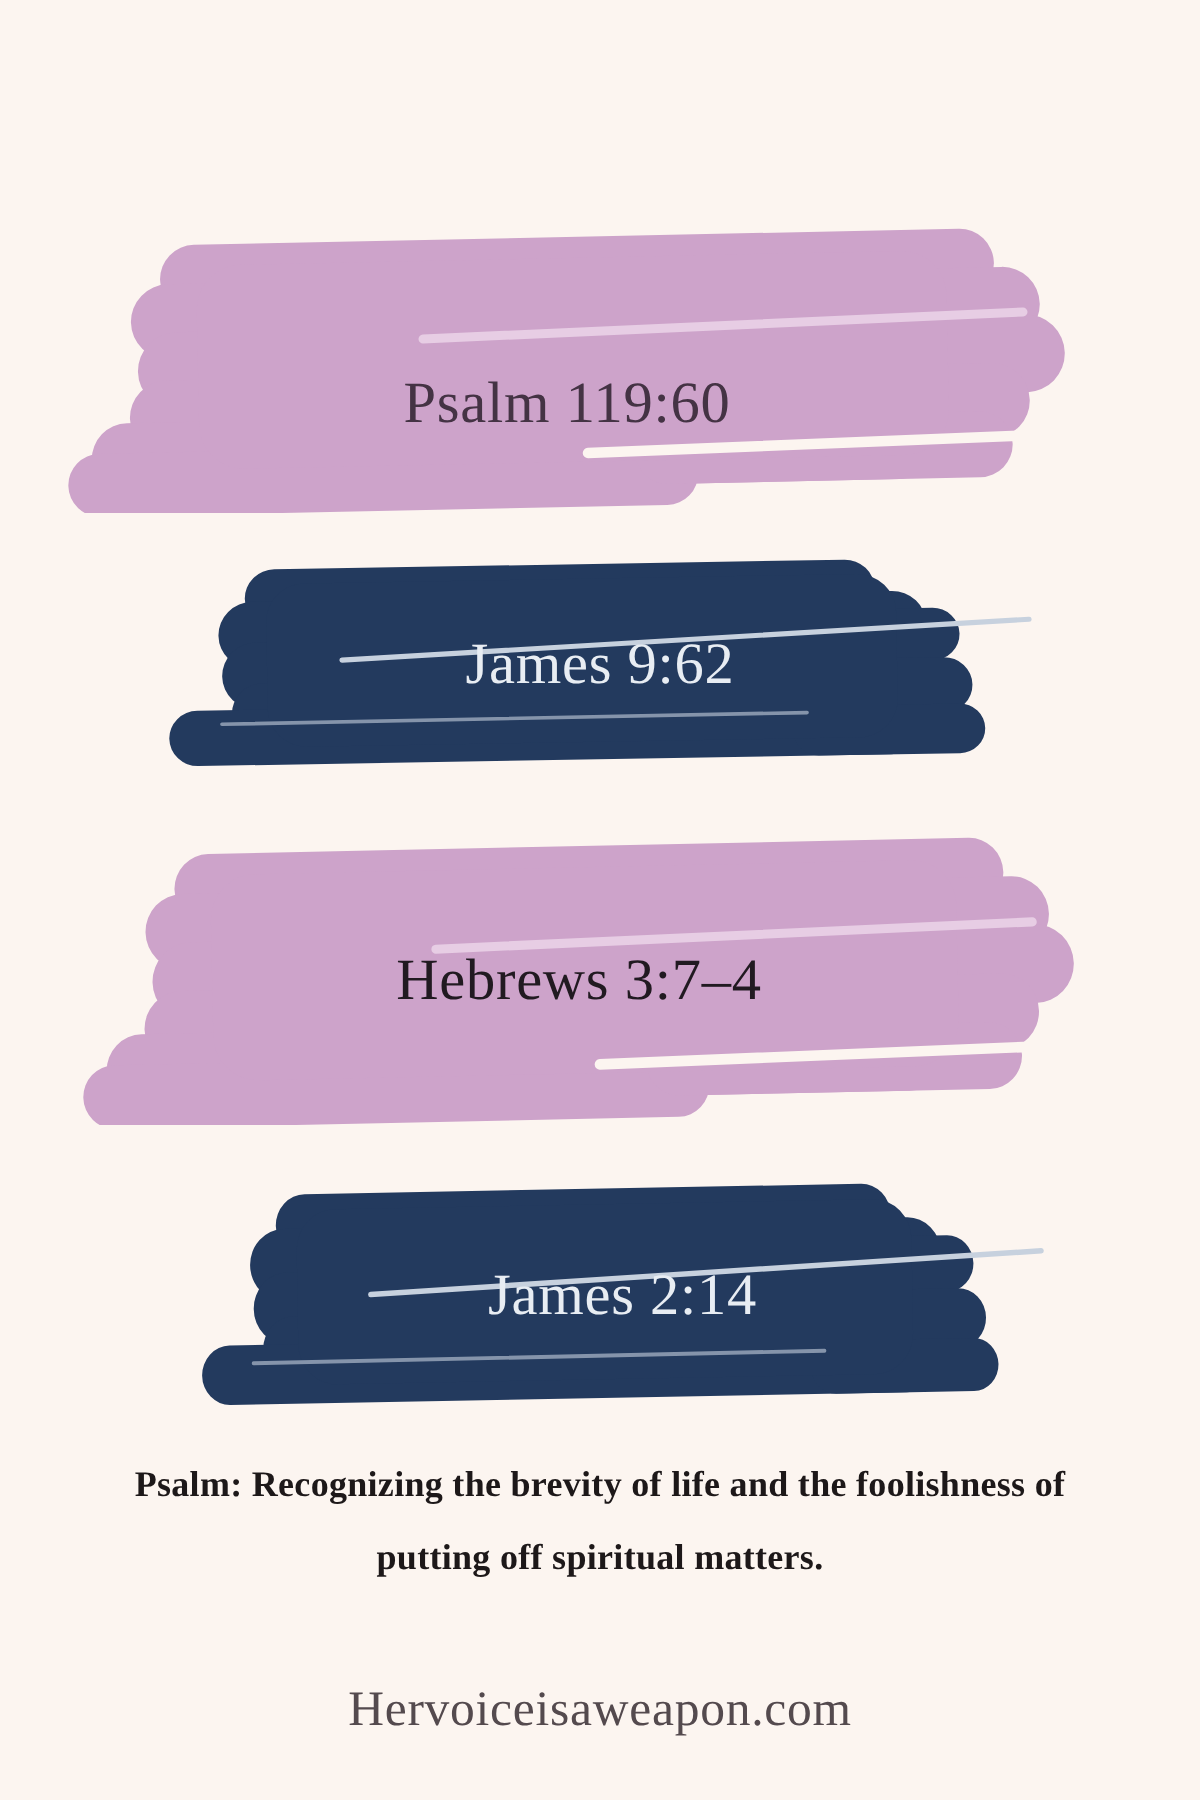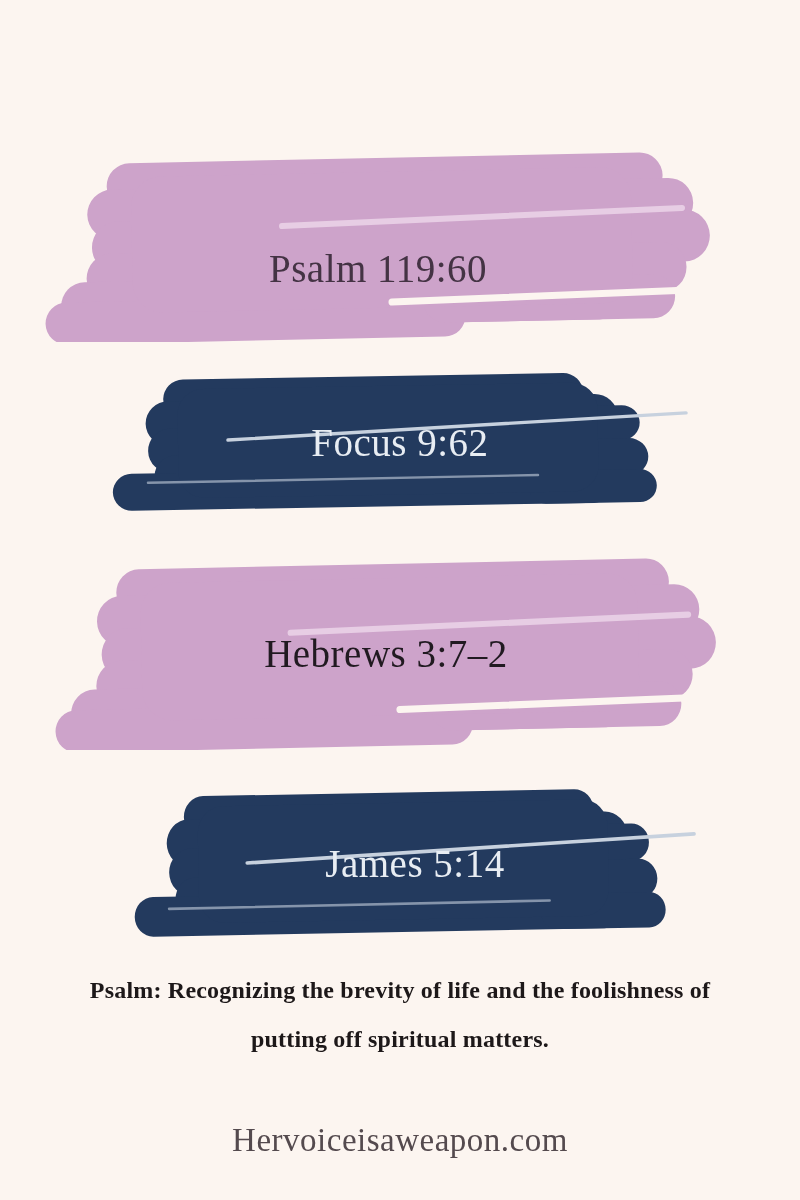--- a/index.html
+++ b/index.html
@@ -100,57 +100,57 @@
         <rect x="46" y="82" width="472" height="42" rx="21"></rect>
         <rect x="4" y="100" width="500" height="38" rx="19"></rect>
         <rect x="432" y="38" width="100" height="36" rx="18"></rect>
         <rect x="426" y="72" width="114" height="38" rx="19"></rect>
         <rect x="420" y="104" width="128" height="34" rx="17"></rect>
         <rect x="70" y="14" width="420" height="112" rx="26"></rect>
       </g>
       <line x1="120" y1="70" x2="578" y2="42" stroke-width="3.5" stroke-linecap="round" stroke="#c7d1de"></line>
       <line x1="40" y1="114" x2="430" y2="106" stroke-width="2.5" opacity="0.6" stroke-linecap="round" stroke="#c7d1de"></line>
     </svg>
-    <div class="banner-label" style="color: rgb(232, 237, 243);">Focus 9:62</div>
+    <div class="banner-label" style="color: rgb(232, 237, 243);">James 9:62</div>
   </div>
 
   <div class="banner" id="banner-2">
     <svg viewBox="0 0 672 192" preserveAspectRatio="none">
       <g transform="rotate(-1.2 336 96)" fill="#cda3ca">
         <rect x="66" y="8" width="556" height="46" rx="23"></rect>
         <rect x="46" y="34" width="606" height="50" rx="25"></rect>
         <rect x="50" y="66" width="618" height="52" rx="26"></rect>
         <rect x="44" y="98" width="600" height="50" rx="25"></rect>
         <rect x="18" y="126" width="562" height="48" rx="24"></rect>
         <rect x="2" y="146" width="420" height="42" rx="21"></rect>
         <rect x="380" y="130" width="252" height="44" rx="22"></rect>
         <rect x="90" y="22" width="500" height="136" rx="30"></rect>
       </g>
       <line x1="240" y1="76" x2="640" y2="58" stroke-width="6" stroke-linecap="round" stroke="#e7cde4"></line>
       <line x1="350" y1="152" x2="648" y2="140" stroke-width="7" stroke-linecap="round" stroke="#fcf5f0"></line>
     </svg>
-    <div class="banner-label" style="color: rgb(33, 26, 33);">Hebrews 3:7–2</div>
+    <div class="banner-label" style="color: rgb(33, 26, 33);">Hebrews 3:7–4</div>
   </div>
 
   <div class="banner" id="banner-3">
     <svg viewBox="0 0 584 144" preserveAspectRatio="none">
       <g transform="rotate(-1 292 72)" fill="#233a5e">
         <rect x="56" y="4" width="420" height="40" rx="20"></rect>
         <rect x="38" y="26" width="472" height="46" rx="23"></rect>
         <rect x="40" y="54" width="482" height="46" rx="23"></rect>
         <rect x="46" y="82" width="472" height="42" rx="21"></rect>
         <rect x="4" y="100" width="500" height="38" rx="19"></rect>
         <rect x="432" y="38" width="100" height="36" rx="18"></rect>
         <rect x="426" y="72" width="114" height="38" rx="19"></rect>
         <rect x="420" y="104" width="128" height="34" rx="17"></rect>
         <rect x="70" y="14" width="420" height="112" rx="26"></rect>
       </g>
       <line x1="120" y1="72" x2="578" y2="44" stroke-width="3.5" stroke-linecap="round" stroke="#c7d1de"></line>
       <line x1="40" y1="116" x2="430" y2="108" stroke-width="2.5" opacity="0.6" stroke-linecap="round" stroke="#c7d1de"></line>
     </svg>
-    <div class="banner-label" style="color: rgb(232, 237, 243);">James 5:14</div>
+    <div class="banner-label" style="color: rgb(232, 237, 243);">James 2:14</div>
   </div>
 
   <div class="focus" style="color: rgb(29, 24, 25);">Psalm: Recognizing the brevity of life and the foolishness of putting off spiritual matters.</div>
 
   <div class="website" style="color: rgb(84, 74, 78);">Hervoiceisaweapon.com</div>
 
 </div>
 
 </body></html>

